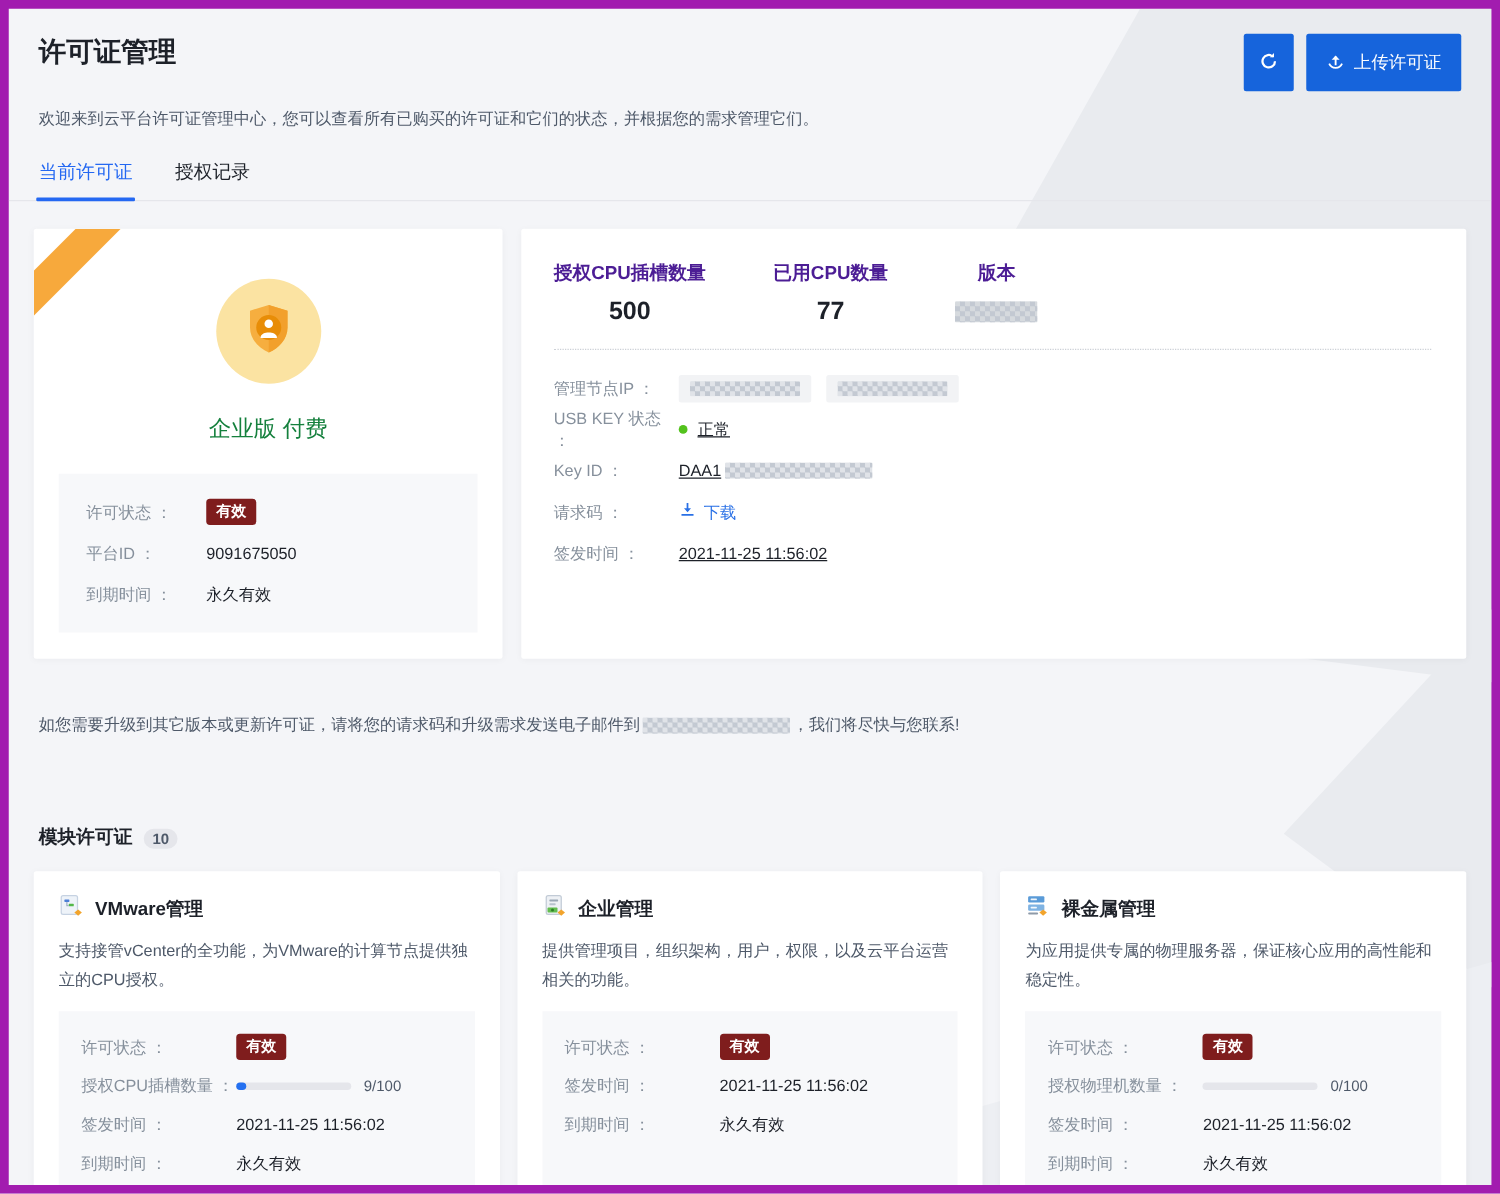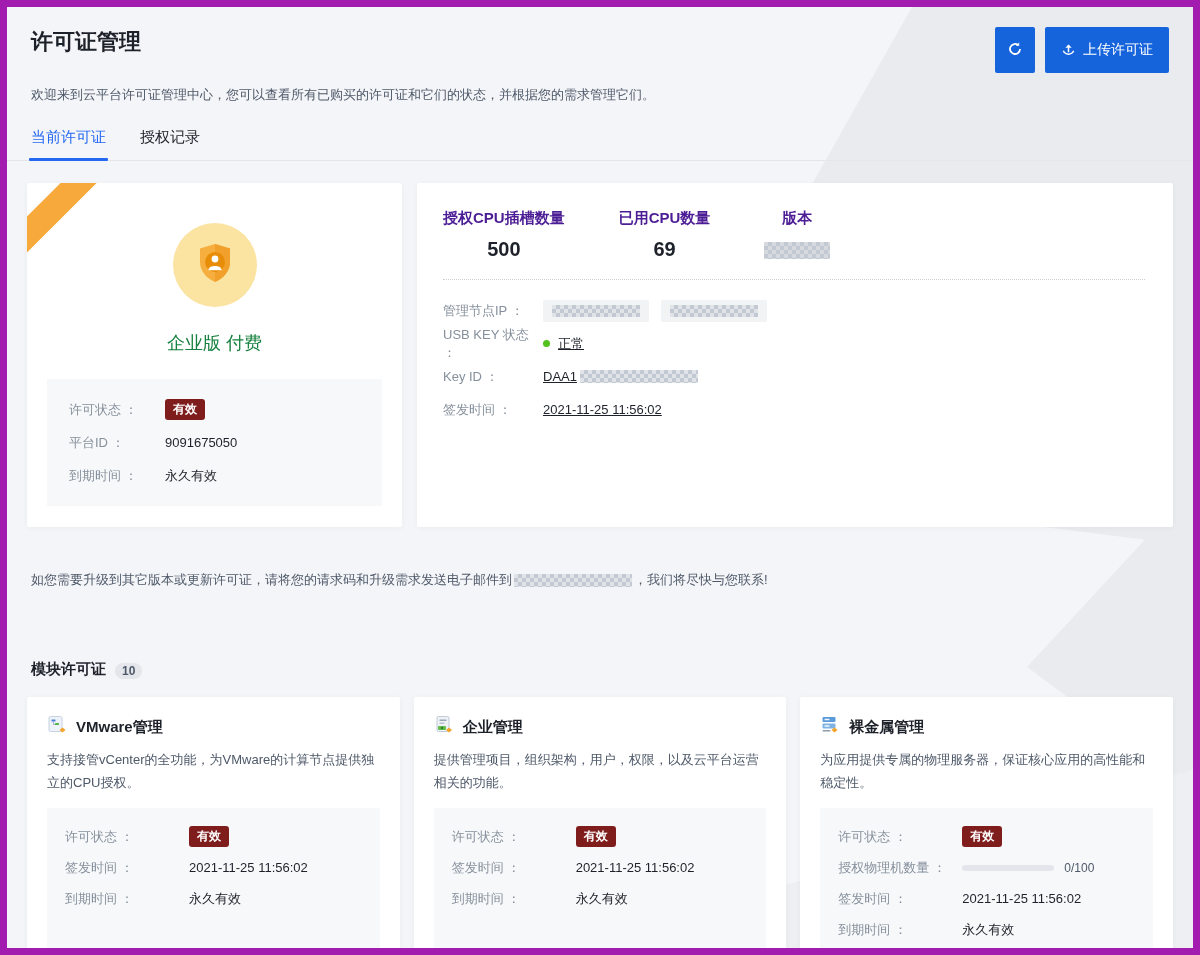--- a/index.html
+++ b/index.html
@@ -173,21 +173,21 @@
       </div>
 
       <div class="card detail-card">
         <div class="stats">
           <div class="stat">
             <div class="stat-label">授权CPU插槽数量</div>
             <div class="stat-value">500</div>
           </div>
           <div class="stat">
             <div class="stat-label">已用CPU数量</div>
-            <div class="stat-value">69</div>
+            <div class="stat-value">77</div>
           </div>
           <div class="stat">
             <div class="stat-label">版本</div>
             <div class="stat-value"><span class="mosaic mosaic-version"></span></div>
           </div>
         </div>
         <div class="dotted-divider"></div>
         <div class="d-rows">
           <div class="d-row">
             <span class="d-label">管理节点IP ：</span>
@@ -206,20 +206,33 @@
                 <span class="dot"></span>
                 <span>正常</span>
               </span>
           </div>
           <div class="d-row">
             <span class="d-label">Key ID ：</span>
             <span class="d-value">
                 <span>DAA1</span>
                 <span class="mosaic mosaic-key"></span>
               </span>
+          </div>
+          <div class="d-row">
+            <span class="d-label">请求码 ：</span>
+            <a class="link">
+              <span>
+                <svg width="14" height="14" viewBox="0 0 16 16">
+                  <path d="M8 1.5V9" stroke="#2970e6" stroke-width="1.6" fill="none"></path>
+                  <path d="M4.8 6.5 8 10l3.2-3.5z" fill="#2970e6"></path>
+                  <path d="M2.5 12.5h11" stroke="#2970e6" stroke-width="1.6" fill="none"></path>
+                </svg>
+              </span>
+              <span>下载</span>
+            </a>
           </div>
           <div class="d-row">
             <span class="d-label">签发时间 ：</span>
             <span class="d-value">2021-11-25 11:56:02</span>
           </div>
         </div>
       </div>
     </div>
 
     <div class="notice">
@@ -244,20 +257,29 @@
               <path d="M15.5 12.5l3 2.5-3 2.5-3-2.5z" fill="#f2a42c"></path>
             </svg>
           </span>
           <span class="mname">VMware管理</span>
         </div>
         <div class="mdesc">支持接管vCenter的全功能，为VMware的计算节点提供独立的CPU授权。</div>
         <div class="mbox">
           <div class="m-row">
             <span class="m-label">许可状态 ：</span>
             <span class="badge-green">有效</span>
+          </div>
+          <div class="m-row">
+            <span class="m-label">授权CPU插槽数量 ：</span>
+            <span class="m-value">
+              <span class="track">
+                  <span class="fill" style="width: 9%;"></span>
+                </span>
+              <span class="ratio">9/100</span>
+            </span>
           </div>
           <div class="m-row">
             <span class="m-label">签发时间 ：</span>
             <span class="m-value">2021-11-25 11:56:02</span>
           </div>
           <div class="m-row">
             <span class="m-label">到期时间 ：</span>
             <span class="m-value">永久有效</span>
           </div>
         </div>

